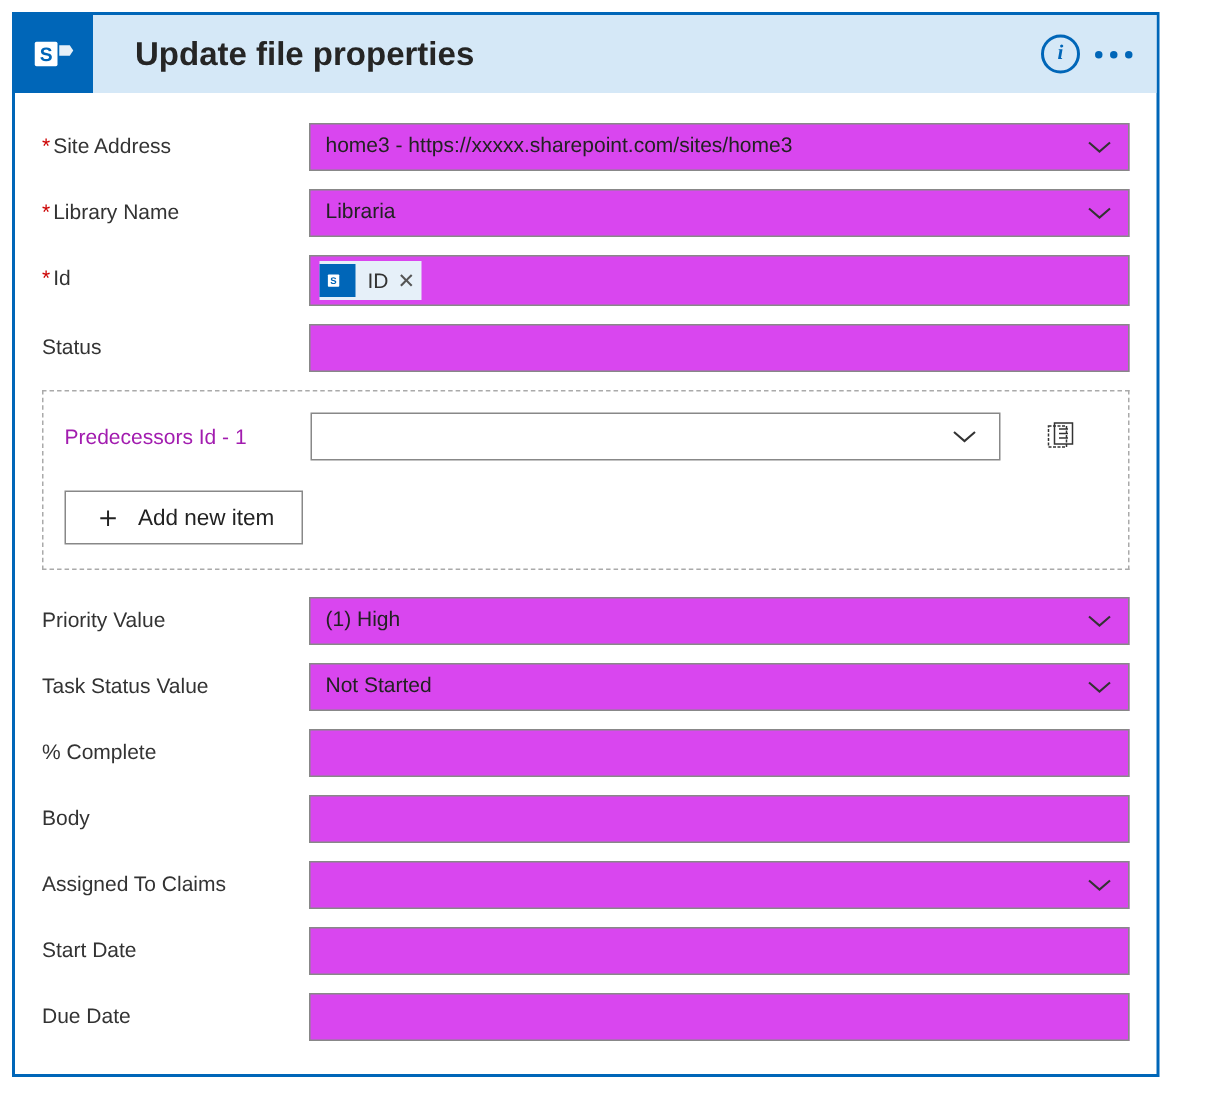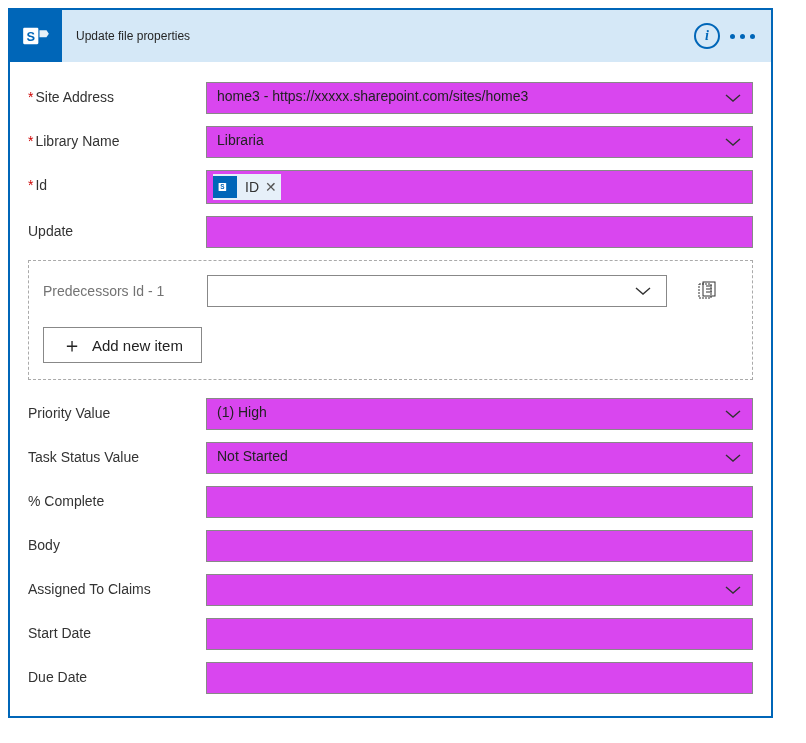--- a/index.html
+++ b/index.html
@@ -16,24 +16,24 @@
     height: 52px;
   }
   .header-logo {
     width: 52px; height: 52px;
     background: #0066b8;
     display: flex; align-items: center; justify-content: center;
     color: #fff;
   }
   .header-title {
     flex: 1;
-    font-size: 12px;
-    font-weight: 400;
+    font-size: 22px;
+    font-weight: 700;
     color: #252525;
-    padding-left: 14px;
+    padding-left: 28px;
   }
   .header-info {
     width: 26px; height: 26px;
     border: 2px solid #0066b8;
     border-radius: 50%;
     color: #0066b8;
     display:flex; align-items:center; justify-content:center;
     font-size: 14px;
     margin-right: 10px;
     font-family: Georgia, serif;
@@ -110,21 +110,21 @@
     padding: 14px 14px 16px 14px;
     margin-bottom: 18px;
   }
   .dotted-row {
     display:flex; align-items:center;
     margin-bottom: 20px;
   }
   .dotted-label {
     width: 164px;
     font-size:14px;
-    color:#737373;
+    color:#a21caf;
     flex-shrink:0;
   }
   .dotted-select {
     flex:1;
     max-width:460px;
     position:relative;
     border:1px solid #888;
     height:32px;
   }
   .dotted-icon {
@@ -224,21 +224,21 @@
                 </svg>
             </span>
             <span>ID</span>
             <span class="token-chip-close">✕</span>
           </span>
         </div>
       </div>
     </div>
 
     <div class="row">
-      <div class="label-col"><span>Update</span></div>
+      <div class="label-col"><span>Status</span></div>
       <div class="input-col">
         <div class="text-box" style="height:32px;"></div>
       </div>
     </div>
 
     <div class="dotted-group">
       <div class="dotted-row">
         <div class="dotted-label">Predecessors Id - 1</div>
         <div class="dotted-select">
           <span class="chevron" style="right:14px;">

